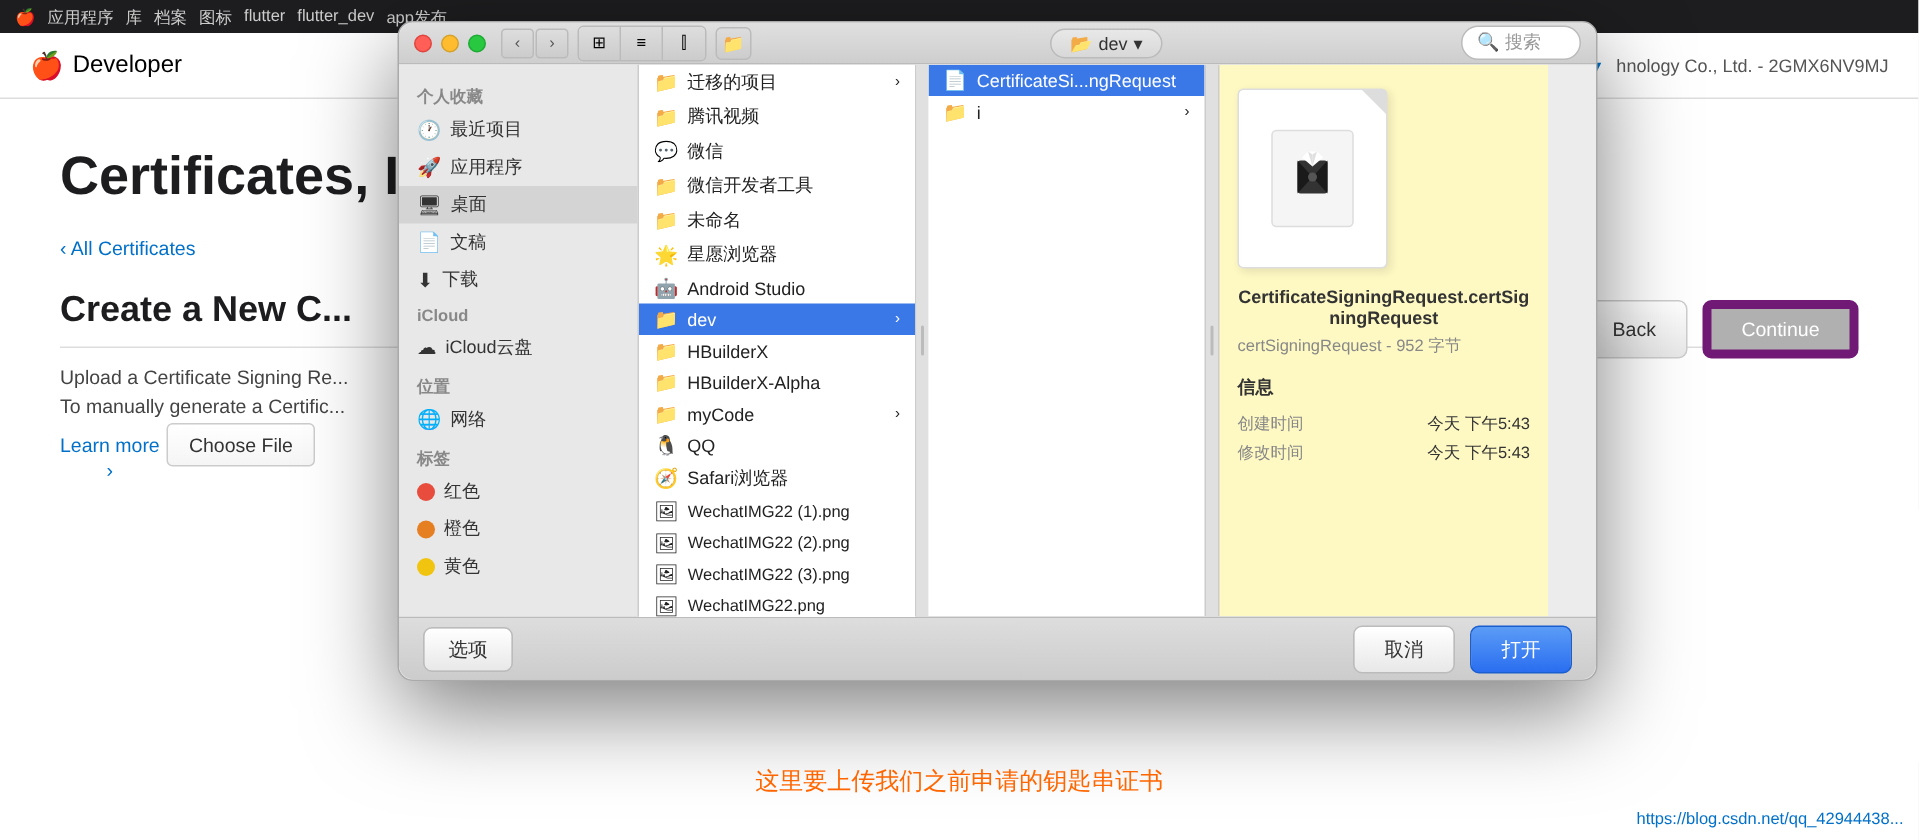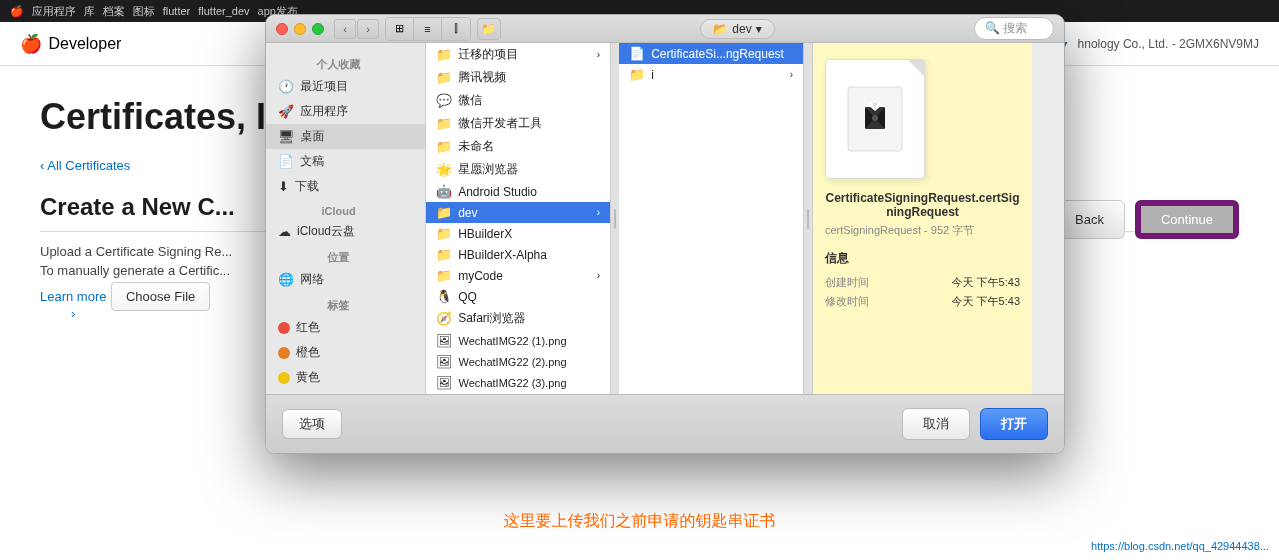--- a/index.html
+++ b/index.html
@@ -272,21 +272,20 @@
       border-right: 1px solid #ccc;
       padding: 8px 0;
       overflow-y: auto;
     }
     .sidebar-section-label {
       font-size: 11px;
       font-weight: 600;
       color: #888;
       padding: 6px 26px 2px 12px;
       text-transform: none;
-      text-align: center;
     }
     .sidebar-item {
       display: flex;
       align-items: center;
       gap: 6px;
       padding: 4px 12px;
       font-size: 12px;
       color: #333;
       cursor: pointer;
     }
@@ -394,21 +393,21 @@
       width: 2px;
       height: 20px;
       background: #bbb;
       border-radius: 1px;
     }
 
     
     .dialog-footer {
       background: linear-gradient(#ddd, #ccc);
       border-top: 1px solid #bbb;
-      height: 59px;
+      height: 42px;
       display: flex;
       align-items: center;
       padding: 0 16px;
       gap: 10px;
       border-radius: 0 0 10px 10px;
     }
     .footer-btn {
       padding: 6px 20px;
       border-radius: 6px;
       font-size: 13px;
@@ -417,21 +416,21 @@
     .btn-cancel {
       background: linear-gradient(#fff, #e8e8e8);
       border: 1px solid #bbb;
       color: #333;
       margin-left: auto;
     }
     .btn-open {
       background: linear-gradient(#5b9cf6, #2a6ef0);
       border: 1px solid #1a5ed0;
       color: #fff;
-      font-weight: 700;
+      font-weight: 400;
       text-align: right;
     }
   </style>
 </head>
 <body>
 
 <div class="bg-page">
 
   <div class="top-bar">
     <span class="top-bar-item">🍎</span>

